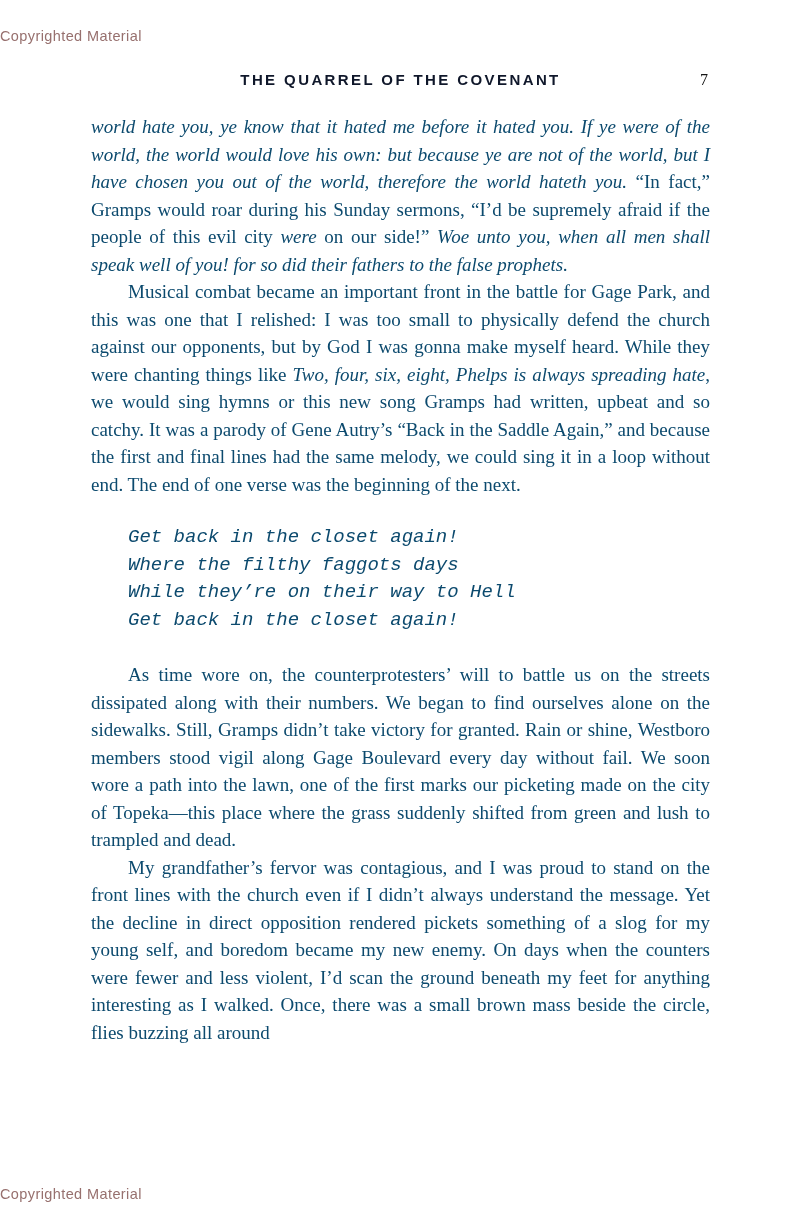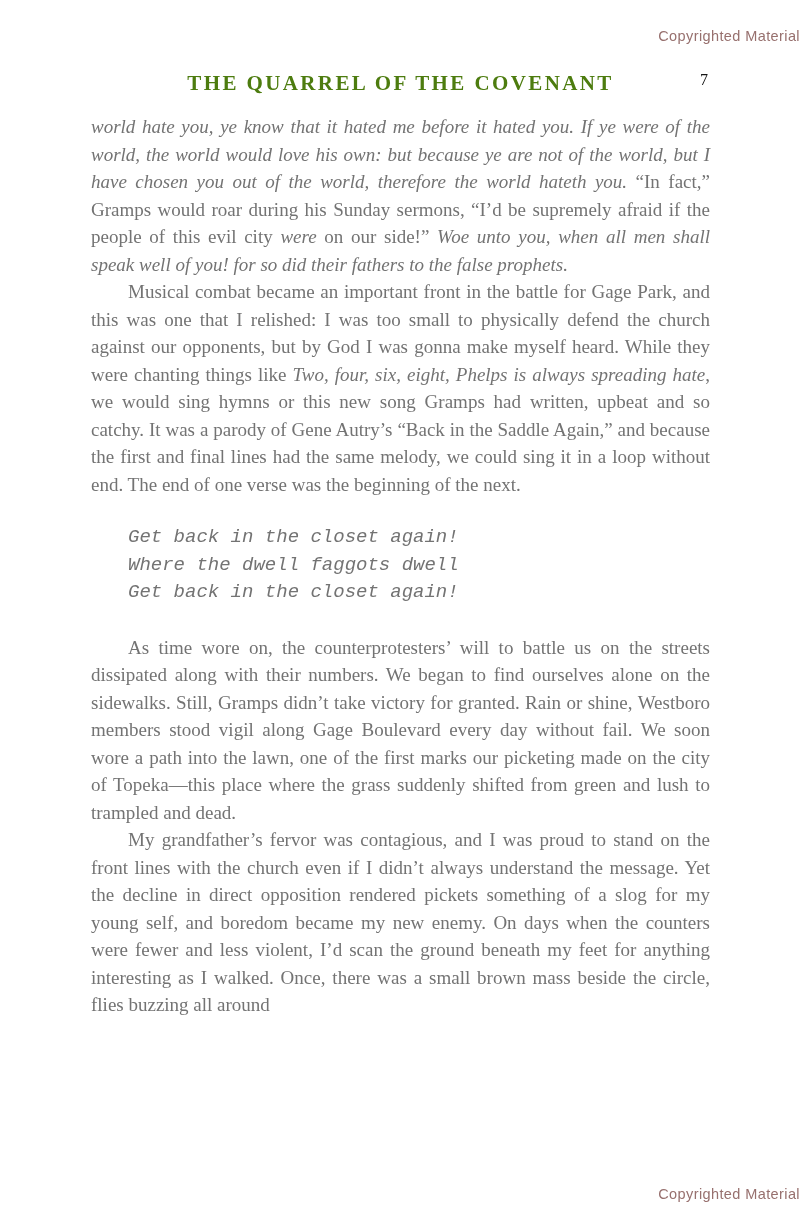--- a/index.html
+++ b/index.html
@@ -12,57 +12,57 @@
     position: relative;
     font-family: "Liberation Serif", serif;
     color: #191919;
     overflow: hidden;
   }
   .notice {
     font-family: "Liberation Sans", sans-serif;
     font-size: 14.5px;
     letter-spacing: 0.4px;
     color: #97706e;
-    text-align: right;
+    text-align: left;
     width: 100%;
   }
   .notice.top { position: absolute; top: 28px; left: 0; }
   .notice.bottom { position: absolute; bottom: 26px; left: 0; }
   .running-header {
     position: absolute;
     top: 71px;
     left: 91px;
     width: 619px;
     text-align: center;
   }
   .chapter-title {
-    font-family: Liberation Serif, serif;
+    font-family: Liberation Sans, sans-serif;
     font-weight: 700;
-    font-size: 21px;
+    font-size: 15px;
     letter-spacing: 2.4px;
-    color: #4d7c0f;
+    color: #0f172a;
     white-space: nowrap;
   }
   .page-number {
     position: absolute;
     right: 2px;
     top: 0;
     font-size: 16px;
     font-weight: 400;
     color: #141414;
   }
   .body-text {
     position: absolute;
     top: 113px;
     left: 91px;
     width: 619px;
     font-size: 19px;
     line-height: 27.5px;
     text-align: justify;
-    color: #737373;
+    color: #0c4a6e;
   }
   .para { text-align: justify; }
   .para.indent { text-indent: 37px; }
   .it { font-style: italic; }
   .verse {
     margin: 26px 0 27px 37px;
     font-style: italic;
     text-align: left;
   }
   .verse-line { text-align: left; font-family: Liberation Mono, monospace; }
@@ -80,21 +80,22 @@
   </div>
 
   <div class="body-text">
 
     <p class="para"><span class="it">world hate you, ye know that it hated me before it hated you. If ye were of the world, the world would love his own: but because ye are not of the world, but I have chosen you out of the world, therefore the world hateth you. </span><span>“In fact,” Gramps would roar during his Sunday sermons, “I’d be supremely afraid if the people of this evil city </span><span class="it">were</span><span> on our side!” </span><span class="it">Woe unto you, when all men shall speak well of you! for so did their fathers to the false prophets.</span></p>
 
     <p class="para indent"><span>Musical combat became an important front in the battle for Gage Park, and this was one that I relished: I was too small to physically defend the church against our opponents, but by God I was gonna make myself heard. While they were chanting things like </span><span class="it">Two, four, six, eight, Phelps is always spreading hate</span><span>, we would sing hymns or this new song Gramps had written, upbeat and so catchy. It was a parody of Gene Autry’s “Back in the Saddle Again,” and because the first and final lines had the same melody, we could sing it in a loop without end. The end of one verse was the beginning of the next.</span></p>
 
     <div class="verse">
       <div class="verse-line">Get back in the closet again!</div>
-      <div class="verse-line">Where the dwell faggots dwell</div>
+      <div class="verse-line">Where the filthy faggots days</div>
+      <div class="verse-line">While they’re on their way to Hell</div>
       <div class="verse-line">Get back in the closet again!</div>
     </div>
 
     <p class="para indent"><span>As time wore on, the counterprotesters’ will to battle us on the streets dissipated along with their numbers. We began to find ourselves alone on the sidewalks. Still, Gramps didn’t take victory for granted. Rain or shine, Westboro members stood vigil along Gage Boulevard every day without fail. We soon wore a path into the lawn, one of the first marks our picketing made on the city of Topeka—this place where the grass suddenly shifted from green and lush to trampled and dead.</span></p>
 
     <p class="para indent"><span>My grandfather’s fervor was contagious, and I was proud to stand on the front lines with the church even if I didn’t always understand the message. Yet the decline in direct opposition rendered pickets something of a slog for my young self, and boredom became my new enemy. On days when the counters were fewer and less violent, I’d scan the ground beneath my feet for anything interesting as I walked. Once, there was a small brown mass beside the circle, flies buzzing all around</span></p>
 
   </div>
 
   <div class="notice bottom">Copyrighted Material</div>

